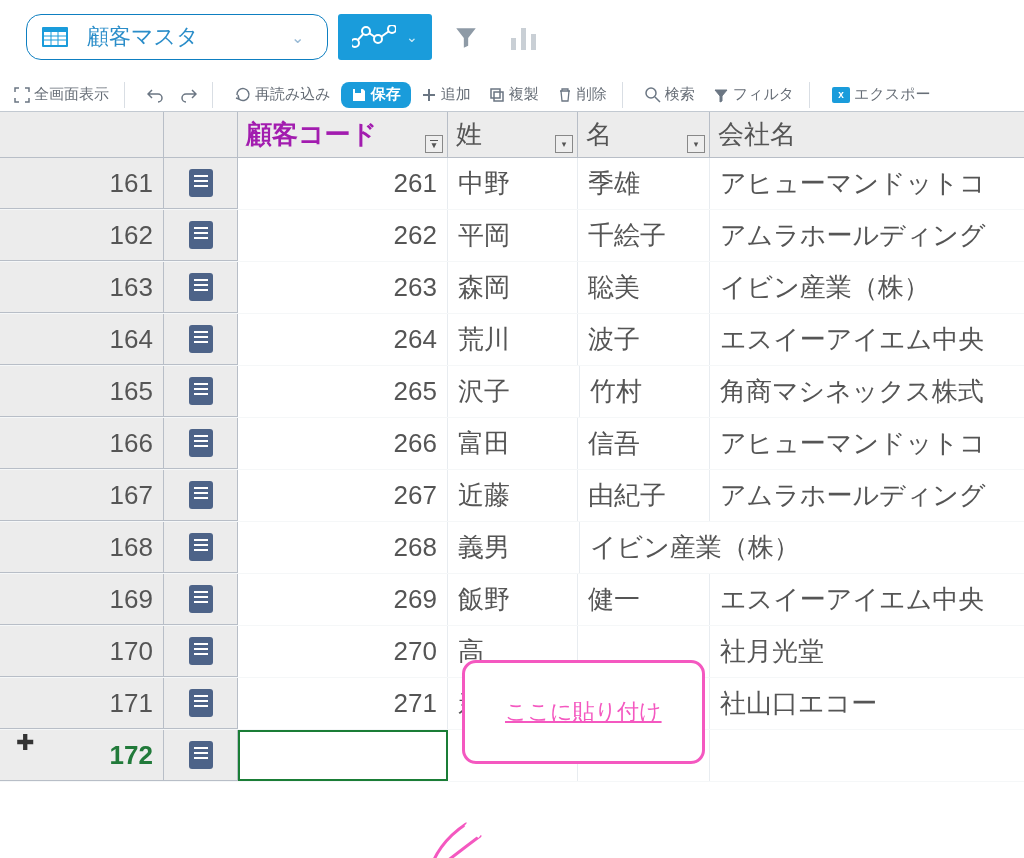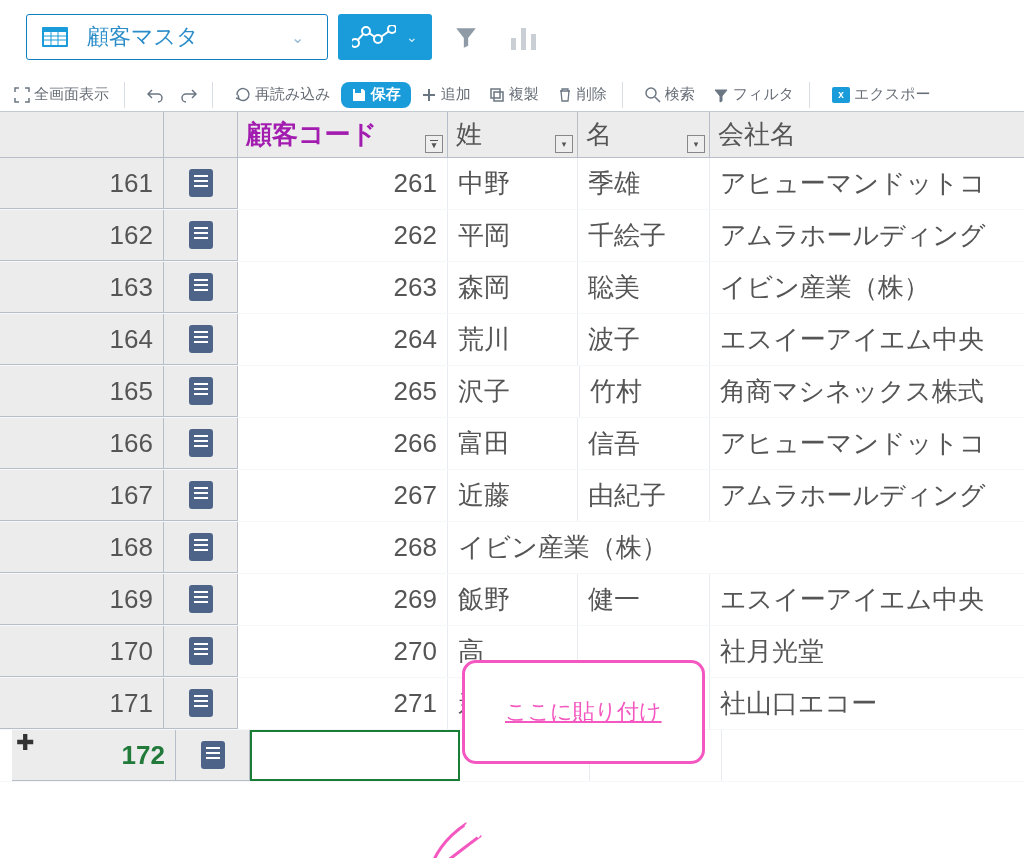--- a/index.html
+++ b/index.html
@@ -1,19 +1,19 @@
 <!DOCTYPE html>
 <html><head>
   <meta charset="utf-8">
   <style>
     * { margin:0; padding:0; box-sizing:border-box; }
     body { font-family:"Hiragino Kaku Gothic ProN","Meiryo",sans-serif; font-size:14px; color:#333; background:#fff; width:1024px; }
     
     .top-bar { display:flex; align-items:center; padding:14px 26px 18px; gap:10px; }
-    .selector { display:flex; align-items:center; border:1px solid #0e7fc1; height:46px; border-radius:3px; min-width:302px; background:#fff; }
+    .selector { display:flex; align-items:center; border:1px solid #0e7fc1; height:46px; border-radius:15px; min-width:302px; background:#fff; }
     .selector-icon { width:56px; height:100%; display:flex; align-items:center; justify-content:center; }
     .selector-icon svg { width:26px; height:20px; }
     .selector-text { flex:1; color:#2a8dc9; font-size:22px; padding-left:4px; }
     .selector-chevron { width:36px; color:#9abbd6; font-size:16px; }
     .graph-button { display:flex; align-items:center; background:#1a9cdb; height:46px; border-radius:3px; padding:0 14px; color:#fff; gap:10px; }
     .graph-button svg{ width:44px; height:24px; }
     .graph-chevron { color:#cfeaf6; font-size:14px; }
     .icon-btn { width:48px; height:46px; display:flex; align-items:center; justify-content:center; border-radius:3px; }
     .icon-btn.funnel svg{ width:26px; height:26px; fill:#8e9aa6; }
     .icon-btn.bars svg{ width:30px; height:26px; fill:#c9cfd5; }
@@ -36,21 +36,21 @@
     .drop.sort::before{ content:""; width:8px; height:1px; background:#555; position:absolute; top:4px; } .drop.sort::after{ content:"▾"; font-size:9px; position:relative; top:1px; }
     
     .rows { }
     .row { display:flex; height:52px; border-bottom:1px solid #d4d9e039; }
     .cell{ border-right:1px solid #e8ecf0; display:flex; align-items:center; padding:0 10px; font-size:26px; color:#555; }
     .c-num{ width:164px; background:#ececec; justify-content:flex-end; border-right:1px solid #b8bec7; border-bottom:1px solid #b8bec7; } 
     .c-doc{ width:74px; background:#ececec; justify-content:center; border-right:1px solid #b8bec7; border-bottom:1px solid #b8bec7; }
     .c-code{ width:210px; justify-content:flex-end; } .c-sei{ width:130px; } .c-mei{ width:132px; } .c-comp{ flex:1; border-right:none; white-space:nowrap; overflow:hidden; }
     .doc-icon{ width:24px; height:28px; background:#4d6388; border-radius:3px; position:relative; }
     .doc-icon::before{ content:""; position:absolute; top:6px; left:5px; right:5px; height:2px; background:#fff; box-shadow:0 5px 0 #fff, 0 10px 0 #fff; }
-    .row.new .c-num{ color:#217a3a; font-weight:bold;margin-left:12px; }
+    .row.new .c-num{ color:#217a3a; font-weight:bold; }
     .row.new .plus{ position:absolute; left:16px; color:#333; font-size:22px; }
     .row.new { position:relative; }
     .row.new .c-code{ border:2px solid #1a7d36; background:#fff; }
     
     .callout { position:absolute; left:462px; top:660px; z-index:10; }
     .bubble{ background:#fff; border:3px solid #f458c0; border-radius:14px; padding:34px 40px; font-size:22px; color:#f458c0; white-space:nowrap;text-decoration:underline; }
     .tail{ position:absolute; left:-36px; bottom:-30px; width:0; height:0; }
     .tail svg{ width:70px; height:86px; overflow:visible; }
   </style>
 </head>
@@ -253,20 +253,21 @@
         <div class="cell c-sei">近藤</div>
         <div class="cell c-mei">由紀子</div>
         <div class="cell c-comp">アムラホールディング</div>
       </div>
       <div class="row">
         <div class="cell c-num">168</div>
         <div class="cell c-doc">
           <div class="doc-icon"></div>
         </div>
         <div class="cell c-code">268</div>
+        <div class="cell c-mei">義男</div>
         <div class="cell c-comp">イビン産業（株）</div>
       </div>
       <div class="row">
         <div class="cell c-num">169</div>
         <div class="cell c-doc">
           <div class="doc-icon"></div>
         </div>
         <div class="cell c-code">269</div>
         <div class="cell c-sei">飯野</div>
         <div class="cell c-mei">健一</div>

